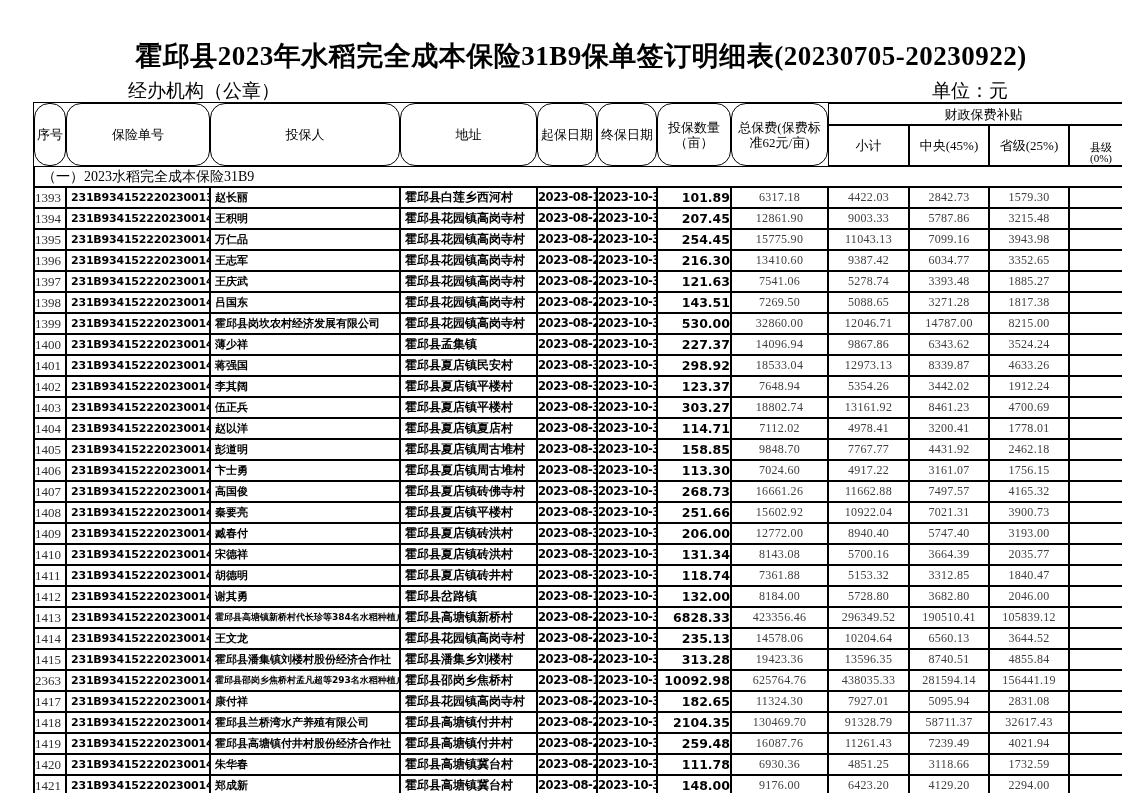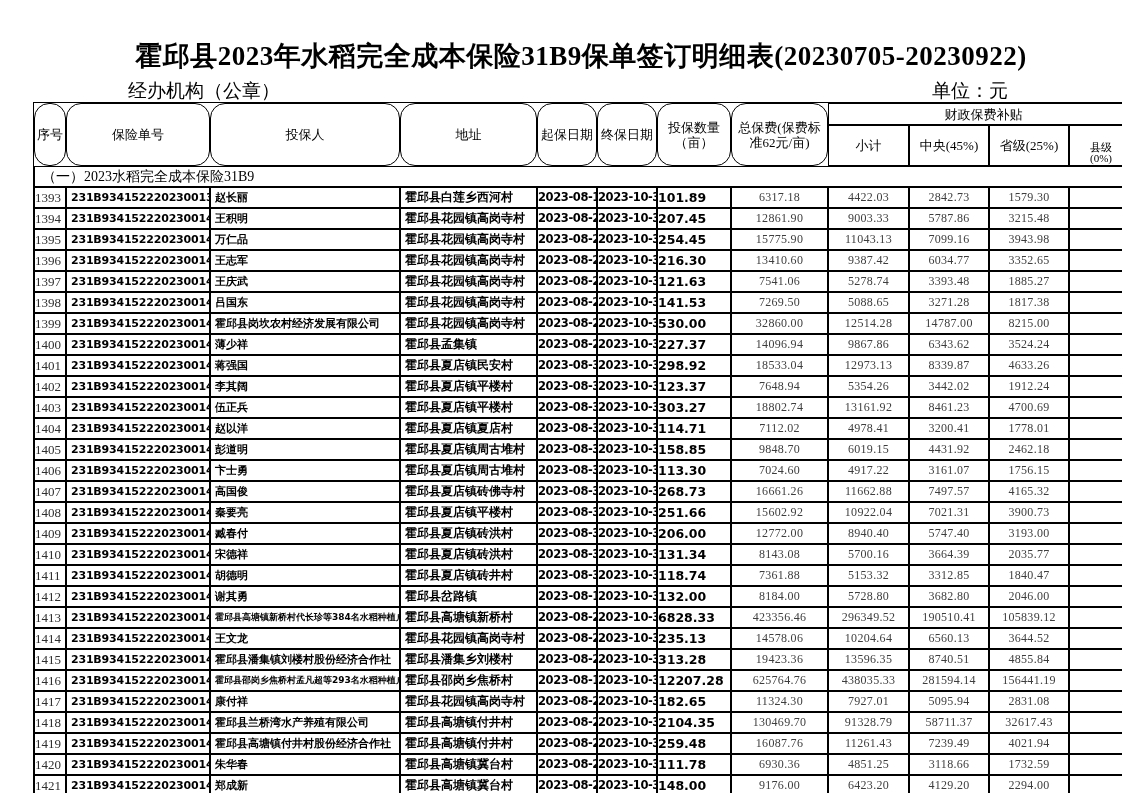--- a/index.html
+++ b/index.html
@@ -106,21 +106,21 @@
     font-family: "DejaVu Sans", sans-serif;
     font-size: 12px; font-weight: 600; text-align: left; padding-left: 4px; margin-top: 36px;
   }
   td.c-date {
     font-family: "DejaVu Sans", sans-serif;
     font-size: 11.5px; font-weight: 600; text-align: center;
     letter-spacing: -0.4px;
   }
   td.c-qty {
     font-family: "DejaVu Sans", sans-serif;
-    font-size: 12.5px; font-weight: 700; text-align: left;
+    font-size: 12.5px; font-weight: 700; text-align: right;
   }
   td.c-money {
     font-family: "Liberation Serif", serif;
     font-size: 12px; color: #3d3d3d; text-align: center;
     letter-spacing: 0.3px;
   }
   td.c-county { }
 </style>
 </head>
 <body>
@@ -243,37 +243,37 @@
             <td class="c-money">1885.27</td>
             <td class="c-county"></td>
           </tr>
           <tr>
             <td class="c-seq">1398</td>
             <td class="c-policy">231B93415222023001404</td>
             <td class="c-insured">吕国东</td>
             <td class="c-address">霍邱县花园镇高岗寺村</td>
             <td class="c-date">2023-08-20</td>
             <td class="c-date">2023-10-31</td>
-            <td class="c-qty">141.53</td>
+            <td class="c-qty">143.51</td>
             <td class="c-money">7269.50</td>
             <td class="c-money">5088.65</td>
             <td class="c-money">3271.28</td>
             <td class="c-money">1817.38</td>
             <td class="c-county"></td>
           </tr>
           <tr>
             <td class="c-seq">1399</td>
             <td class="c-policy">231B93415222023001405</td>
             <td class="c-insured">霍邱县岗坎农村经济发展有限公司</td>
             <td class="c-address">霍邱县花园镇高岗寺村</td>
             <td class="c-date">2023-08-20</td>
             <td class="c-date">2023-10-31</td>
             <td class="c-qty">530.00</td>
             <td class="c-money">32860.00</td>
-            <td class="c-money">12514.28</td>
+            <td class="c-money">12046.71</td>
             <td class="c-money">14787.00</td>
             <td class="c-money">8215.00</td>
             <td class="c-county"></td>
           </tr>
           <tr>
             <td class="c-seq">1400</td>
             <td class="c-policy">231B93415222023001406</td>
             <td class="c-insured">薄少祥</td>
             <td class="c-address">霍邱县孟集镇</td>
             <td class="c-date">2023-08-20</td>
@@ -343,21 +343,21 @@
           </tr>
           <tr>
             <td class="c-seq">1405</td>
             <td class="c-policy">231B93415222023001411</td>
             <td class="c-insured">彭道明</td>
             <td class="c-address">霍邱县夏店镇周古堆村</td>
             <td class="c-date">2023-08-30</td>
             <td class="c-date">2023-10-31</td>
             <td class="c-qty">158.85</td>
             <td class="c-money">9848.70</td>
-            <td class="c-money">6019.15</td>
+            <td class="c-money">7767.77</td>
             <td class="c-money">4431.92</td>
             <td class="c-money">2462.18</td>
             <td class="c-county"></td>
           </tr>
           <tr>
             <td class="c-seq">1406</td>
             <td class="c-policy">231B93415222023001412</td>
             <td class="c-insured">卞士勇</td>
             <td class="c-address">霍邱县夏店镇周古堆村</td>
             <td class="c-date">2023-08-30</td>
@@ -489,27 +489,27 @@
             <td class="c-date">2023-08-20</td>
             <td class="c-date">2023-10-31</td>
             <td class="c-qty">313.28</td>
             <td class="c-money">19423.36</td>
             <td class="c-money">13596.35</td>
             <td class="c-money">8740.51</td>
             <td class="c-money">4855.84</td>
             <td class="c-county"></td>
           </tr>
           <tr>
-            <td class="c-seq">1416</td>
+            <td class="c-seq">2363</td>
             <td class="c-policy">231B93415222023001422</td>
             <td class="c-insured small">霍邱县邵岗乡焦桥村孟凡超等293名水稻种植户</td>
             <td class="c-address">霍邱县邵岗乡焦桥村</td>
             <td class="c-date">2023-08-18</td>
             <td class="c-date">2023-10-31</td>
-            <td class="c-qty">12207.28</td>
+            <td class="c-qty">10092.98</td>
             <td class="c-money">625764.76</td>
             <td class="c-money">438035.33</td>
             <td class="c-money">281594.14</td>
             <td class="c-money">156441.19</td>
             <td class="c-county"></td>
           </tr>
           <tr>
             <td class="c-seq">1417</td>
             <td class="c-policy">231B93415222023001423</td>
             <td class="c-insured">康付祥</td>

